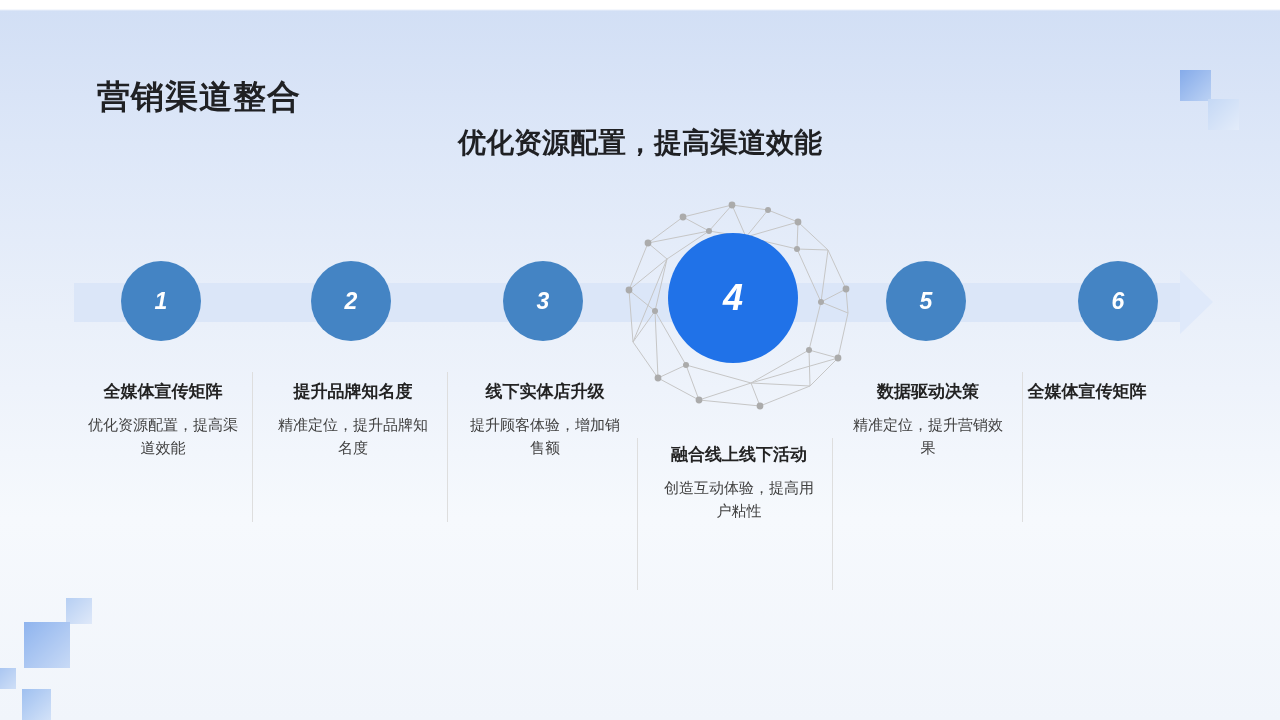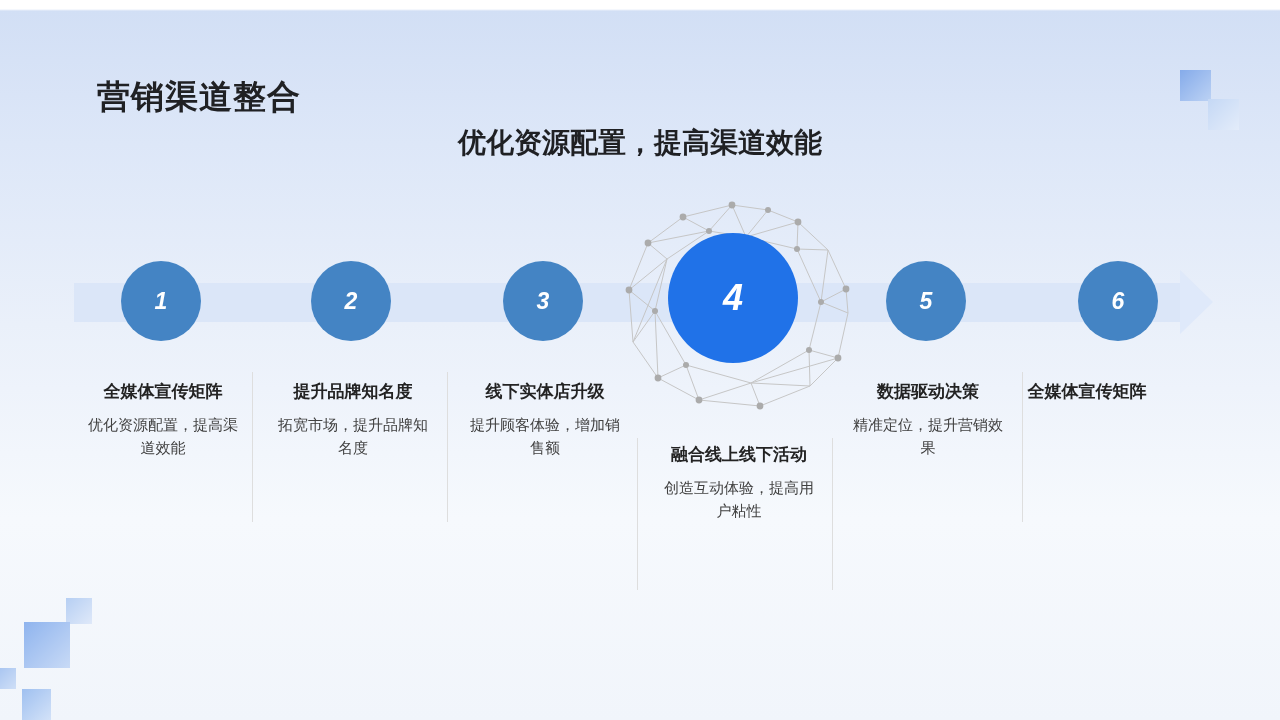--- a/index.html
+++ b/index.html
@@ -140,21 +140,21 @@
   <div class="circle c6">
     <span>6</span>
   </div>
 
   <div class="col t1">
     <div class="col-title">全媒体宣传矩阵</div>
     <div class="col-desc">优化资源配置，提高渠道效能</div>
   </div>
   <div class="col t2">
     <div class="col-title">提升品牌知名度</div>
-    <div class="col-desc">拓宽市场，提升品牌知名度</div>
+    <div class="col-desc">精准定位，提升品牌知名度</div>
   </div>
   <div class="col t3">
     <div class="col-title">线下实体店升级</div>
     <div class="col-desc">提升顾客体验，增加销售额</div>
   </div>
   <div class="col t4">
     <div class="col-title">融合线上线下活动</div>
     <div class="col-desc">创造互动体验，提高用户粘性</div>
   </div>
   <div class="col t5">

